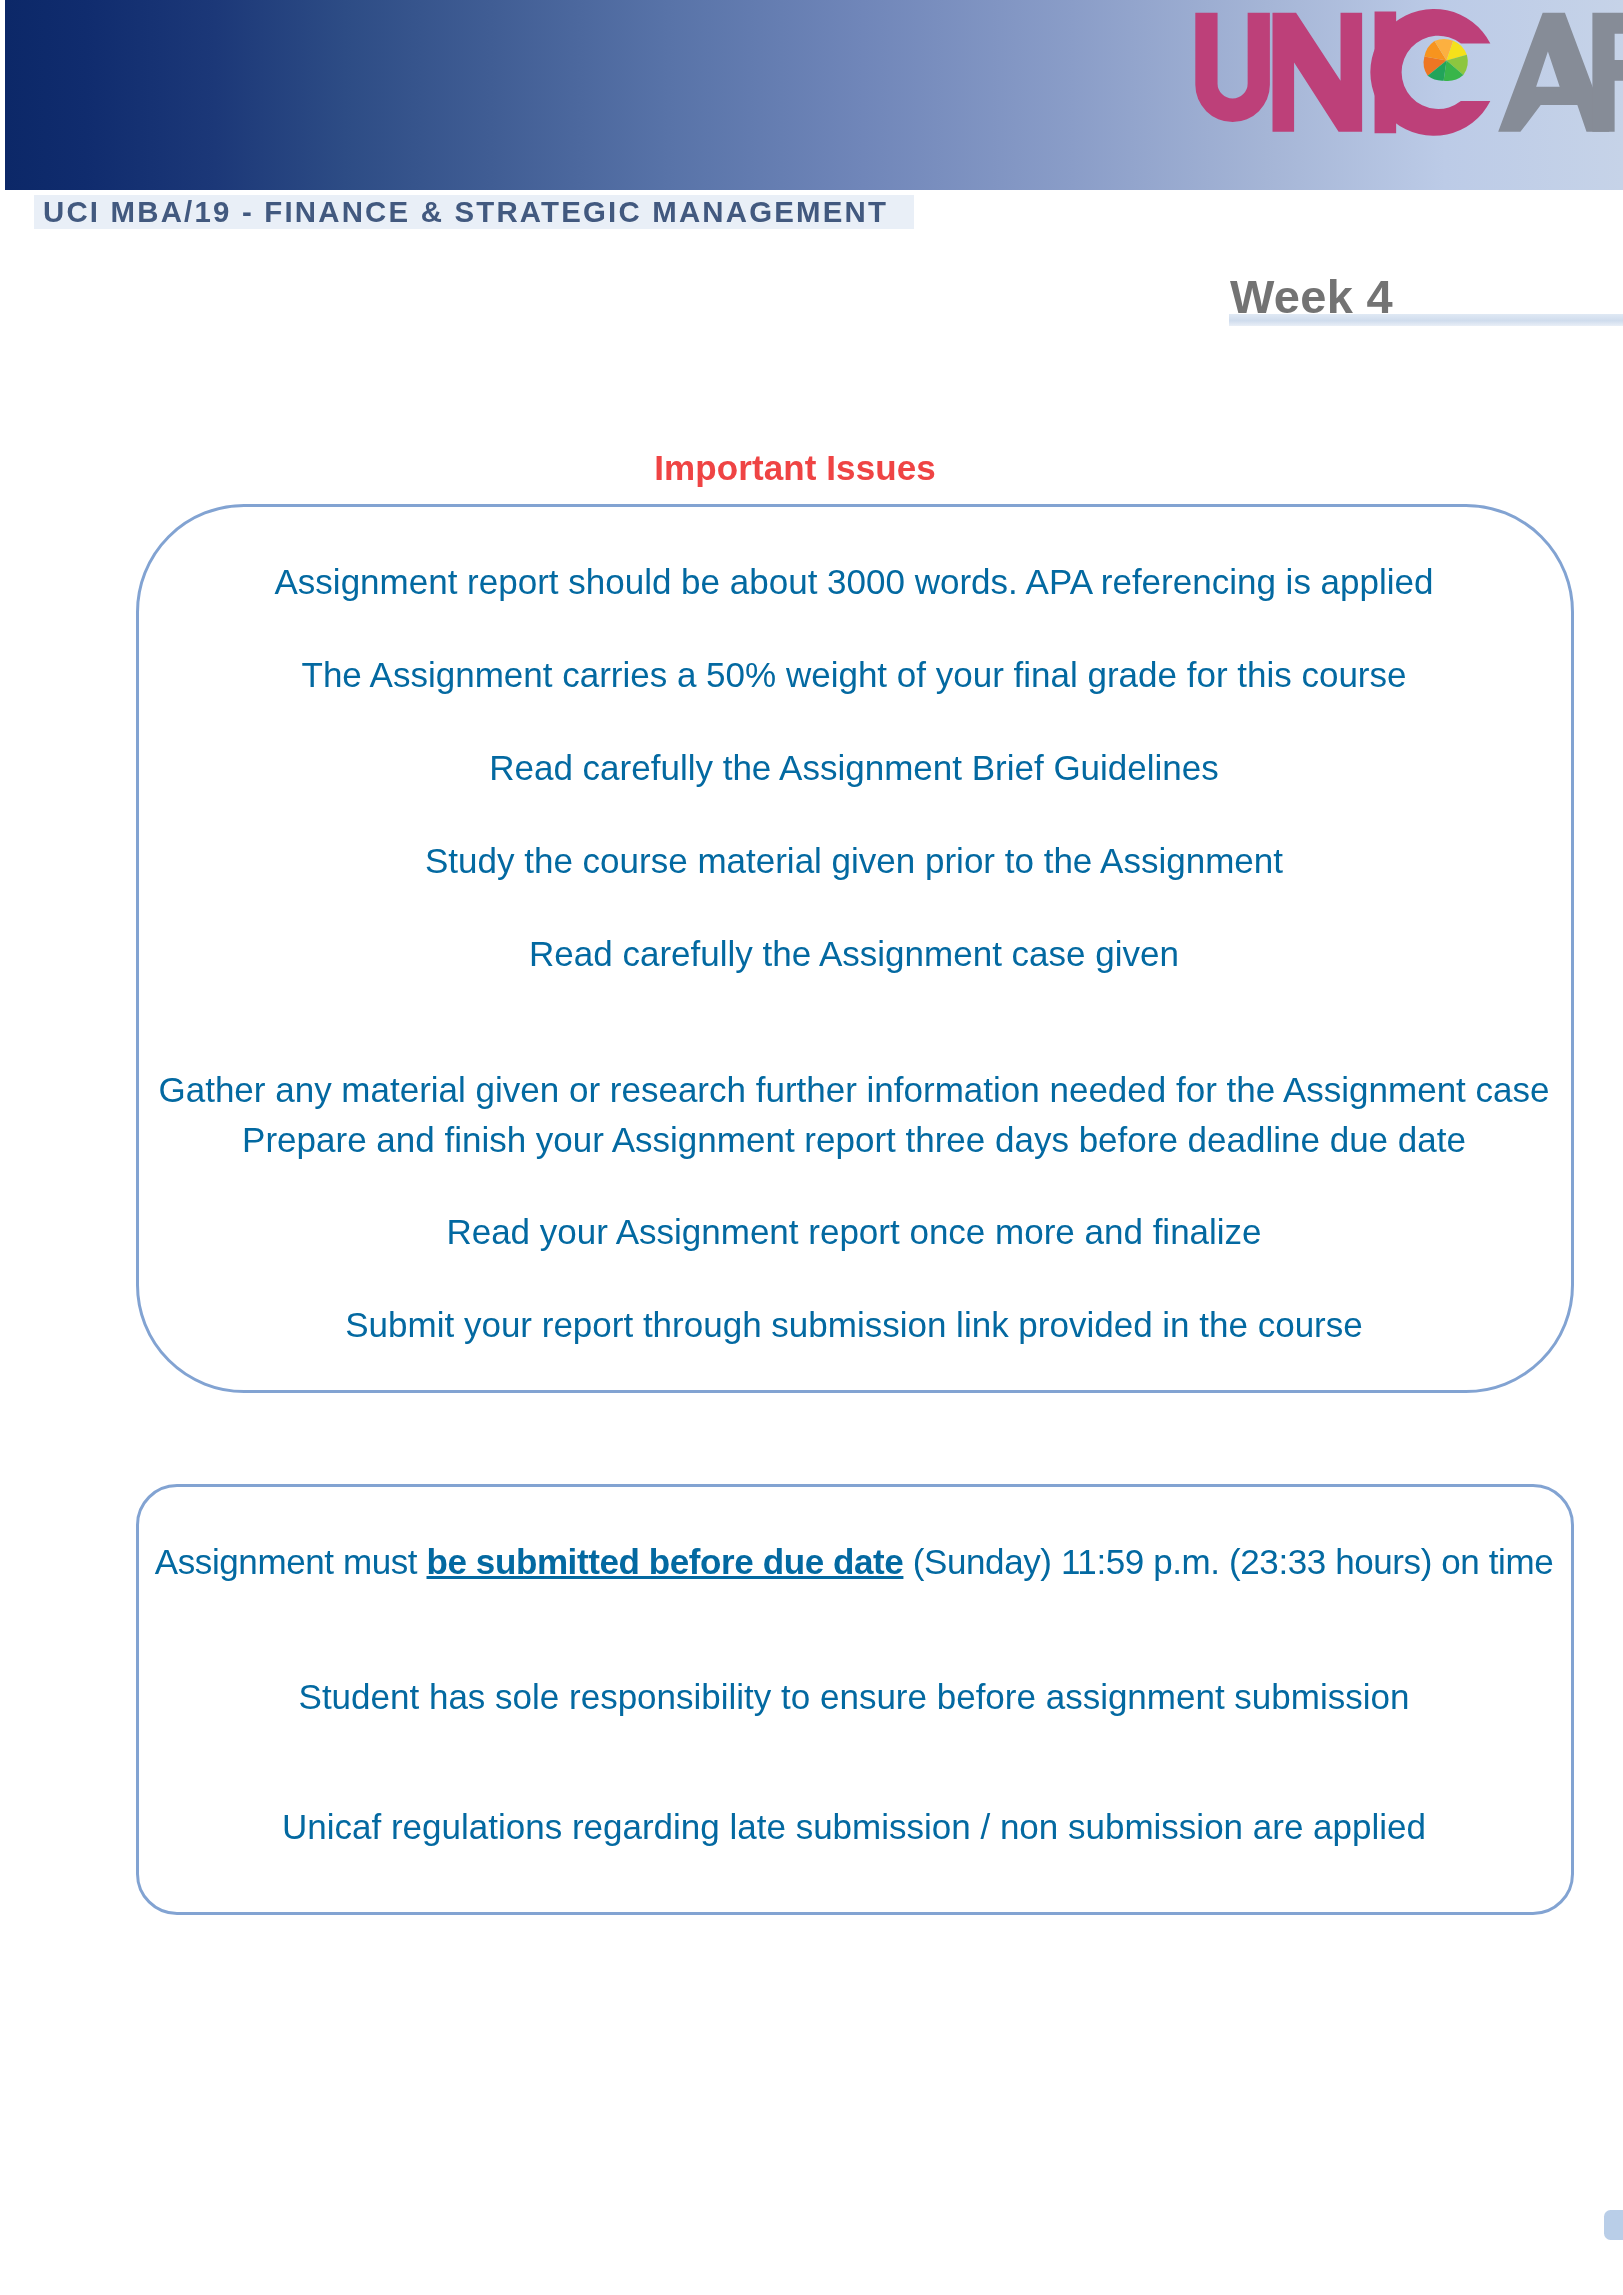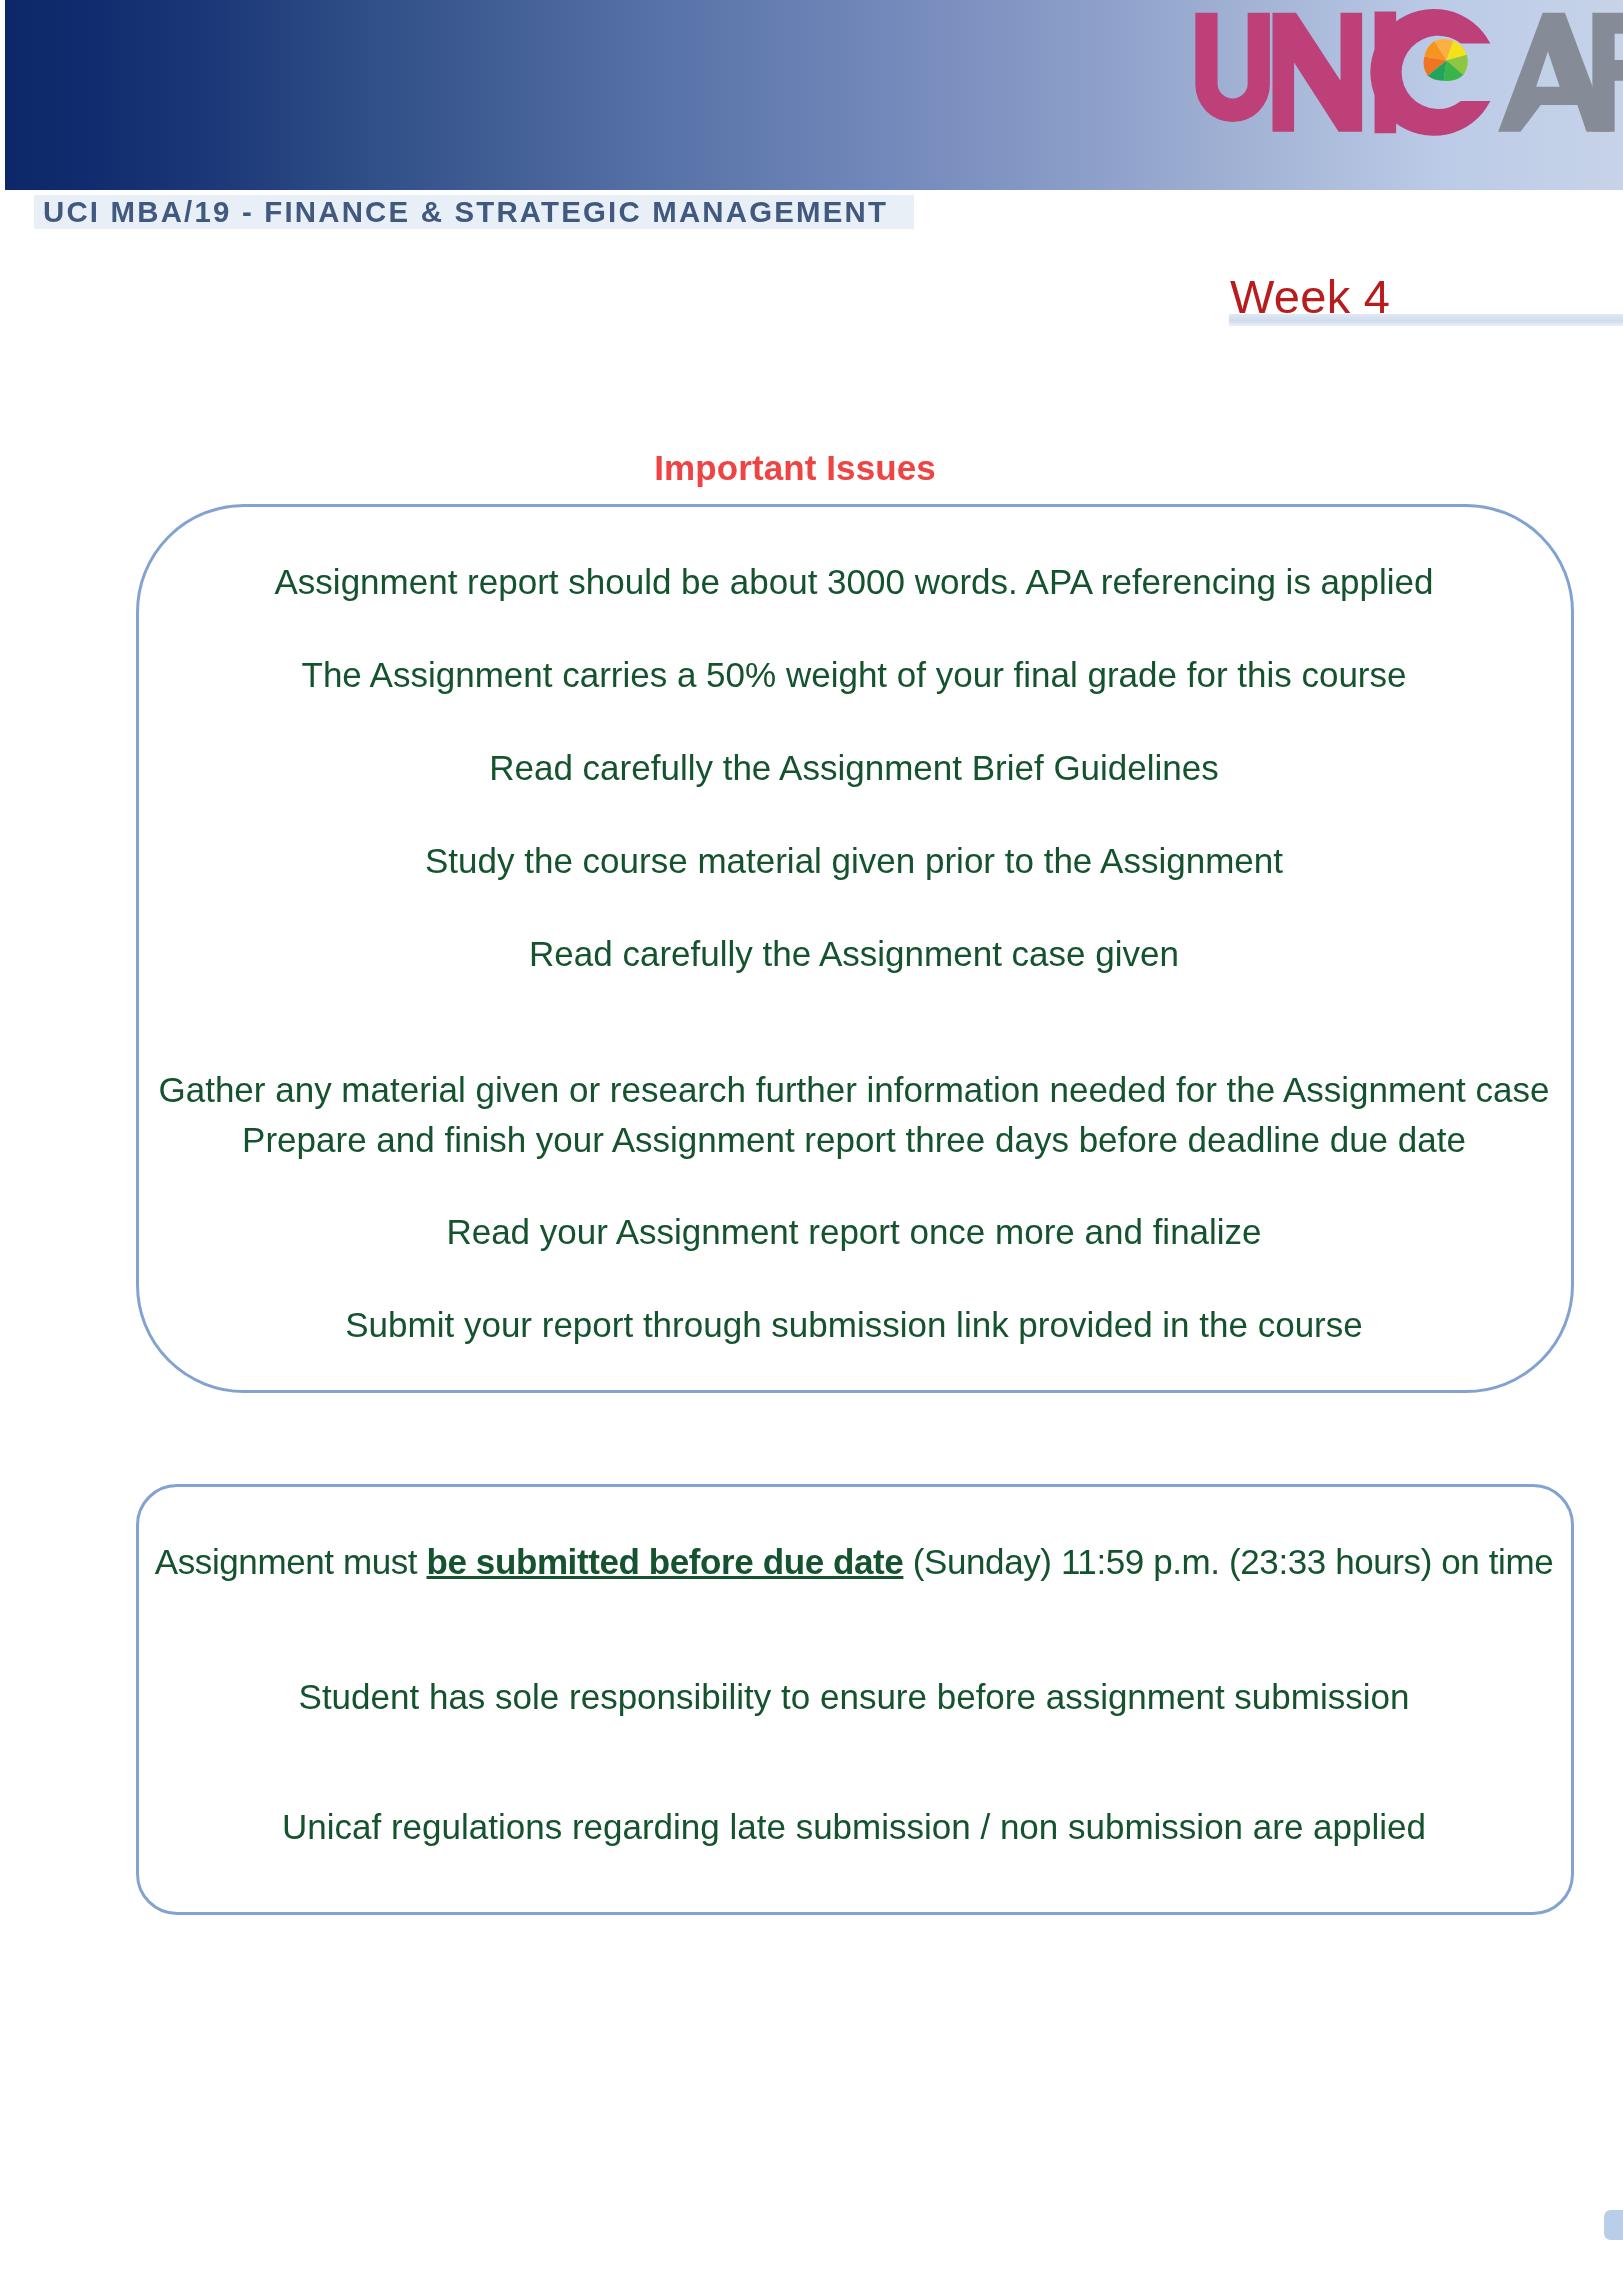--- a/index.html
+++ b/index.html
@@ -31,34 +31,34 @@
                background:#e9eff7;}
   .course-line{position:absolute;left:43px;top:195px;height:34px;
                display:flex;align-items:center;
                font-size:29.4px;font-weight:700;letter-spacing:2.2px;color:#42597f;
                white-space:nowrap;}
 
   
   .week-rule{position:absolute;left:1229px;top:314px;width:395px;height:11.8px;
              background:linear-gradient(180deg,#e0e9f4 0%,#cfdced 55%,#e9eff7 100%);}
   .week{position:absolute;left:1230px;top:269px;
-        font-size:47px;font-weight:400;color:#b91c1c;white-space:nowrap;
+        font-size:47px;font-weight:700;color:#737373;white-space:nowrap;
         letter-spacing:0.3px;}
 
   
   .section-title{position:absolute;left:0;top:448px;width:1590px;text-align:center;
                  font-size:35px;font-weight:700;color:#ef4444;letter-spacing:0.1px;}
 
   
   .rbox{position:absolute;border:3.3px solid #82a3d2;background:#fff;}
   .rbox1{left:136px;top:504px;width:1432px;height:883px;border-radius:108px;}
   .rbox2{left:136px;top:1484px;width:1432px;height:425px;border-radius:41px;}
 
   .bline{position:absolute;left:136px;width:1436px;text-align:center;
-         font-size:35px;line-height:1;color:#14532d;white-space:nowrap;}
+         font-size:35px;line-height:1;color:#0369a1;white-space:nowrap;}
   .bline span.u{text-decoration:underline;font-weight:700;}
 
   
   .corner-mark{position:absolute;left:1604px;top:2210px;width:37px;height:30px;
                border-radius:6.5px;background:#b9cee8;}
 </style>
 </head>
 <body>
 
 <div class="page">

